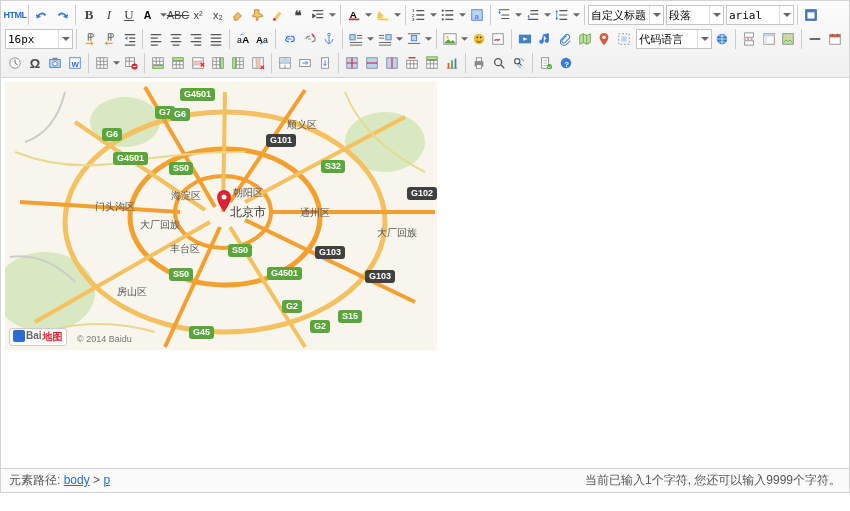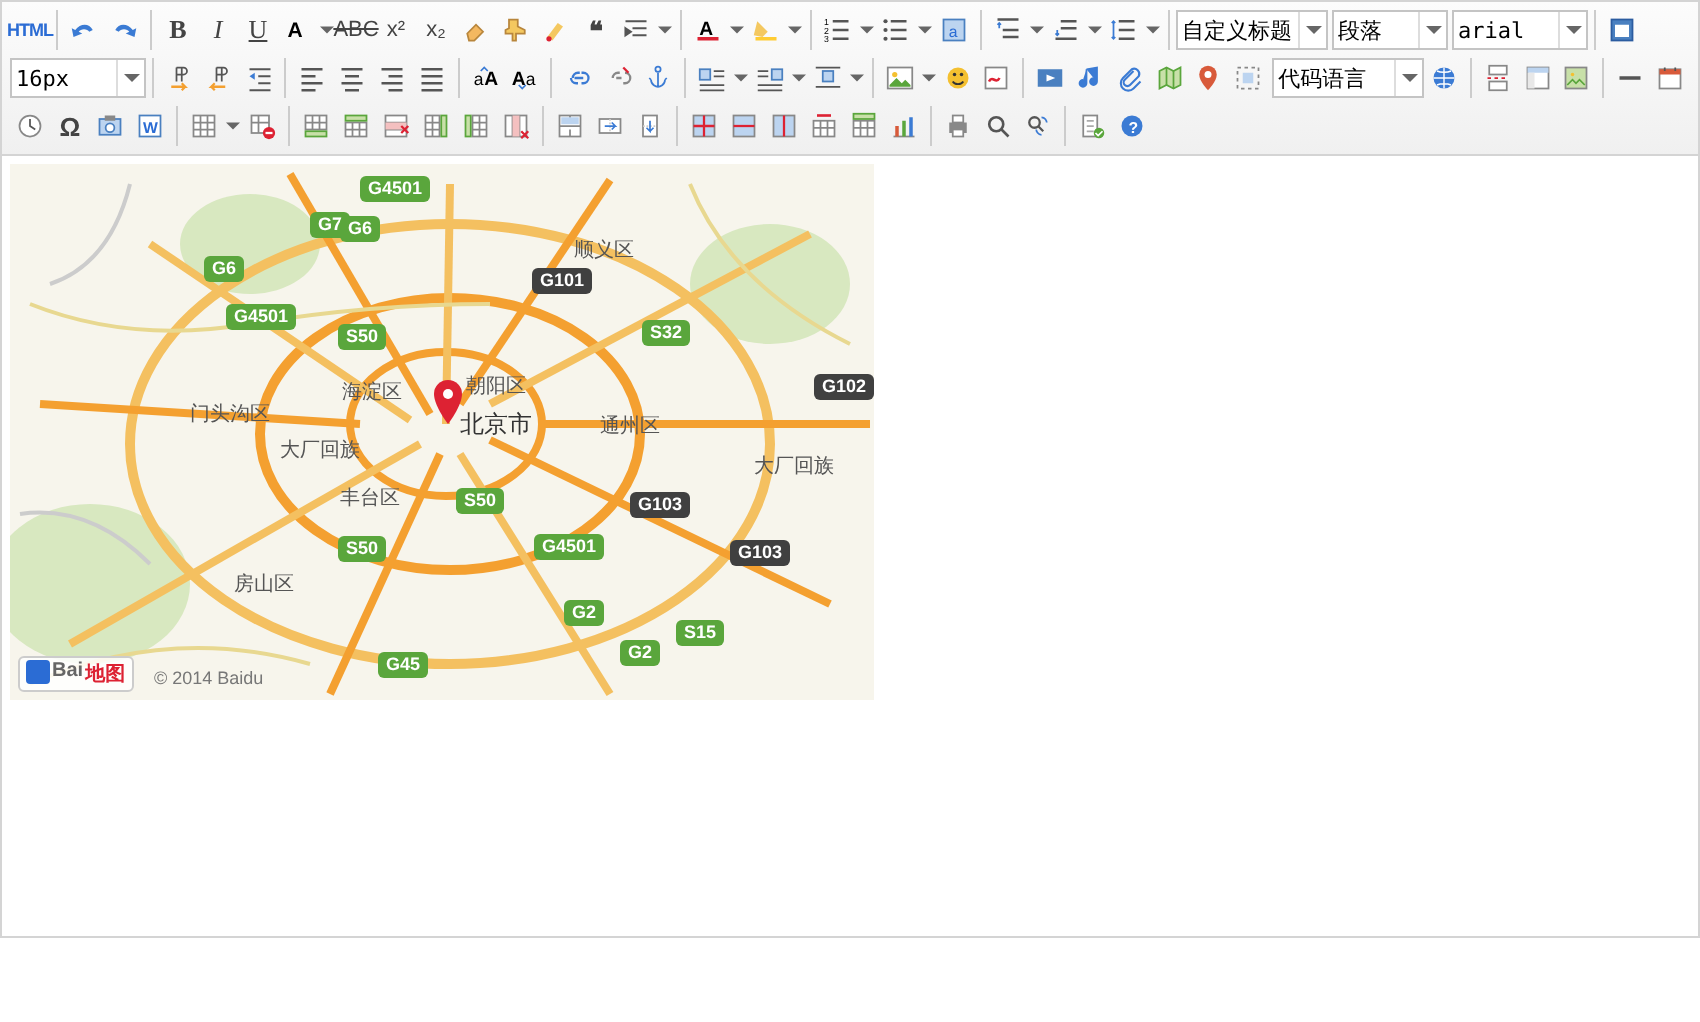--- a/index.html
+++ b/index.html
@@ -761,13 +761,22 @@
   <div class="logo-box">
             <div class="paw"></div>
             <span>Bai</span>
             <span class="red">地图</span>
           </div>
 </div>
 <div class="copyright">© 2014 Baidu</div>
 </div>
 </div>
 
+<div class="statusbar">
+  <div class="path">
+    <span>元素路径:</span>
+    <a>body</a>
+    <span>&gt;</span>
+    <a>p</a>
+  </div>
+  <div class="count">当前已输入1个字符, 您还可以输入9999个字符。</div>
+</div>
 </div>
 
 </body></html>

